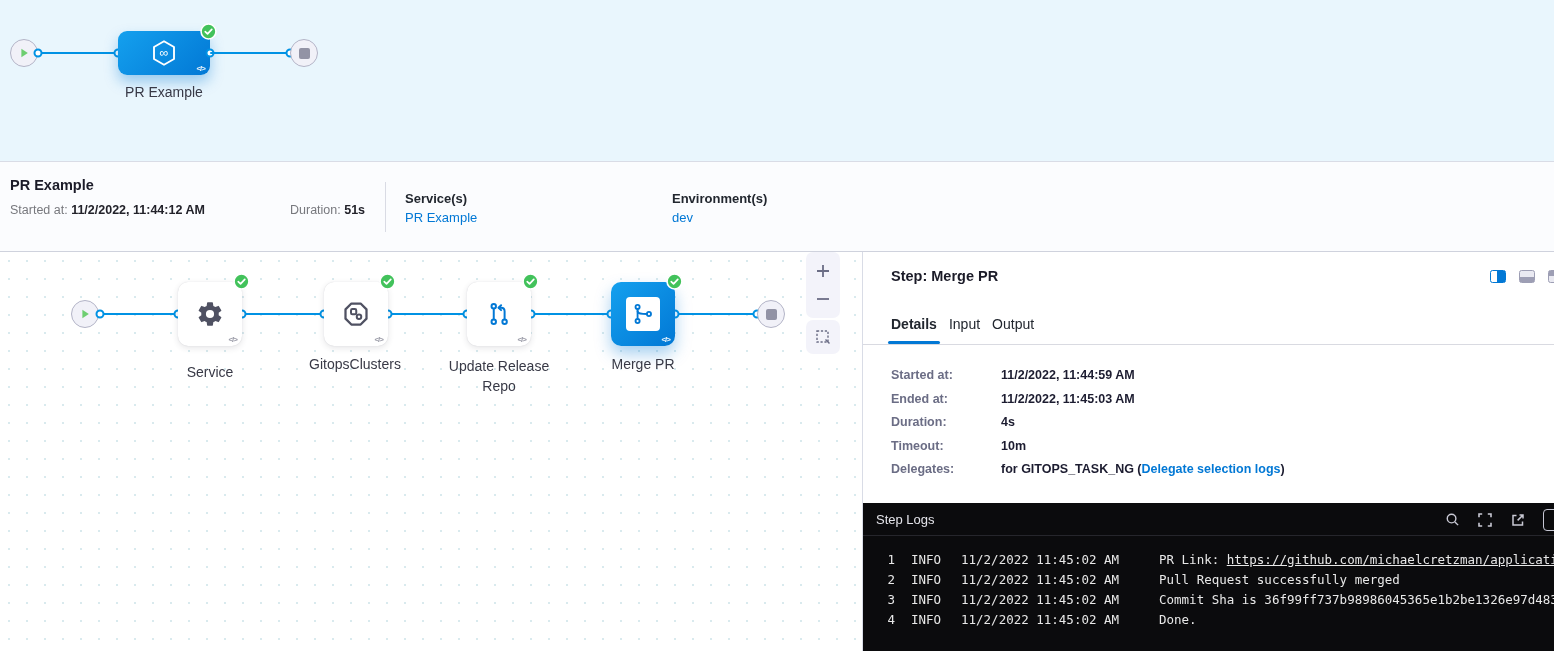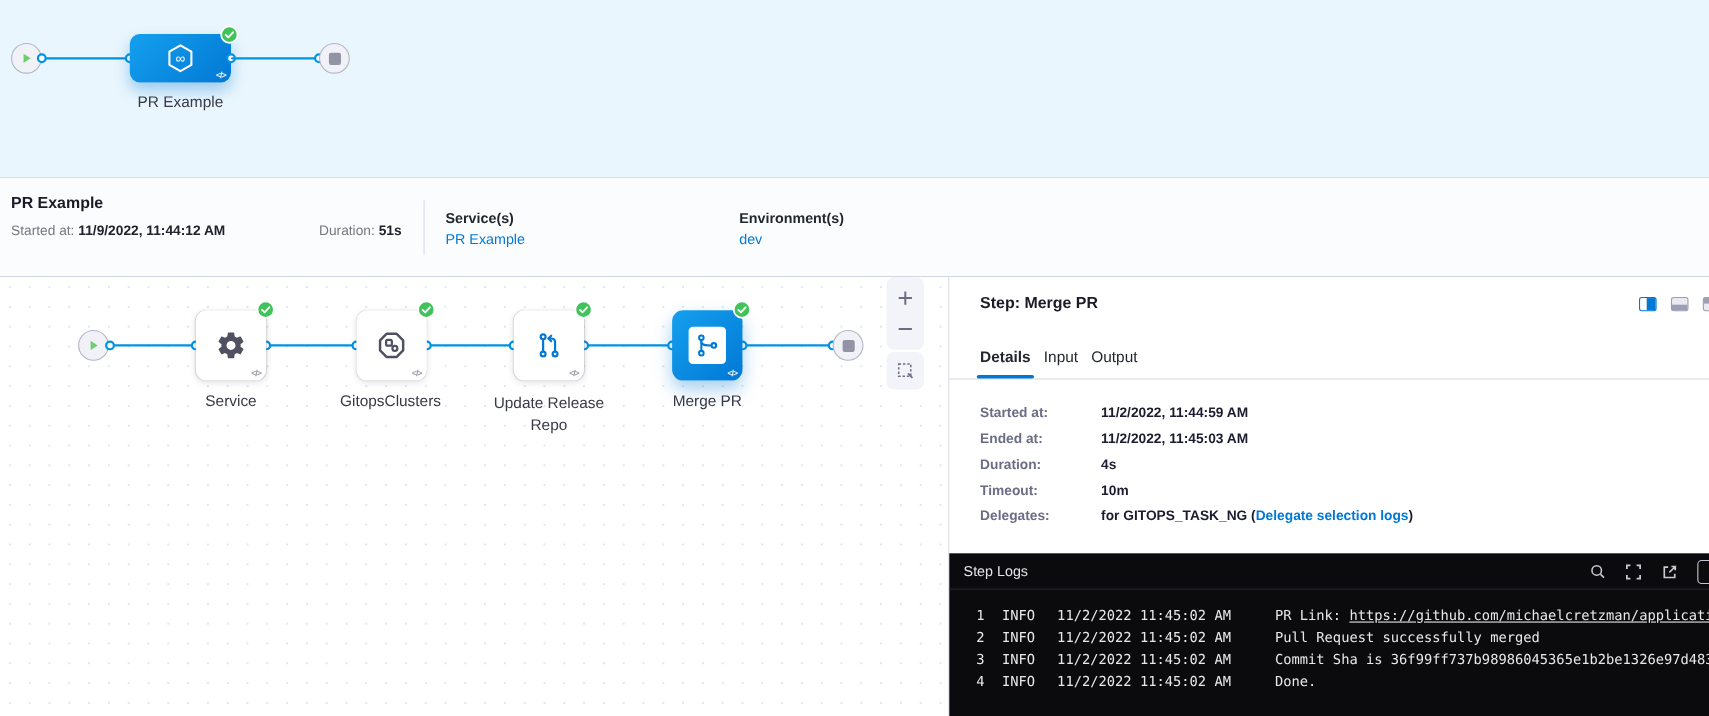--- a/index.html
+++ b/index.html
@@ -138,21 +138,21 @@
     <div class="round-node" style="left:290px;top:39px;">
       <span class="stop-square"></span>
     </div>
 
     <div class="graph-label" style="left:114px;top:84px;width:100px;">PR Example</div>
   </div>
 
   <div class="summary">
     <div class="summary-title">PR Example</div>
     <div class="meta-line" style="left:10px;">
-      <span>Started at</span>: <b>11/9/2022, 11:44:12 AM</b>
+      <span>Started at</span>: <b>11/2/2022, 11:44:12 AM</b>
     </div>
     <div class="meta-line" style="left:290px;text-align:center;">
       <span>Duration:</span> <b>51s</b>
     </div>
     <div class="v-divider"></div>
     <div class="col-head" style="left:405px;top:29px;">Service(s)</div>
     <div class="col-link" style="left:405px;top:48px;">PR Example</div>
     <div class="col-head" style="left:672px;top:29px;">Environment(s)</div>
     <div class="col-link" style="left:672px;top:48px;">dev</div>
   </div>
@@ -248,21 +248,21 @@
               <path d="M4.9 8.2 7.1 10.3 11.1 6" stroke="#fff" stroke-width="1.6" fill="none" stroke-linecap="round" stroke-linejoin="round"></path>
             </svg>
         </span>
         <span class="code-glyph">&lt;/&gt;</span>
       </div>
 
       <div class="round-node" style="left:757px;top:48px;">
         <span class="stop-square"></span>
       </div>
 
-      <div class="graph-label" style="left:150px;top:104px;width:120px;">Service</div>
+      <div class="graph-label" style="left:150px;top:112px;width:120px;">Service</div>
       <div class="graph-label" style="left:290px;top:104px;width:130px;">GitopsClusters</div>
       <div class="graph-label" style="left:440px;top:104px;width:118px;line-height:20px;">Update Release Repo</div>
       <div class="graph-label" style="left:583px;top:104px;width:120px;">Merge PR</div>
 
       <div class="ctrl-btn" style="top:20px;">
         <svg width="16" height="16" viewBox="0 0 16 16" fill="none" stroke="#4f5162" stroke-width="1.7">
           <path d="M2 5.2V2h3.2M10.8 2H14v3.2M14 10.8V14h-3.2M5.2 14H2v-3.2"></path>
         </svg>
       </div>
       <div class="ctrl-btn" style="top:68px;">

